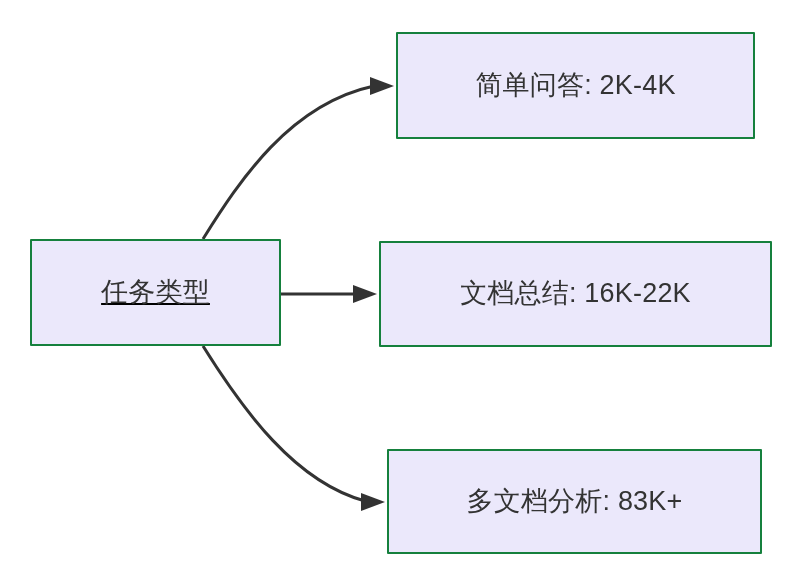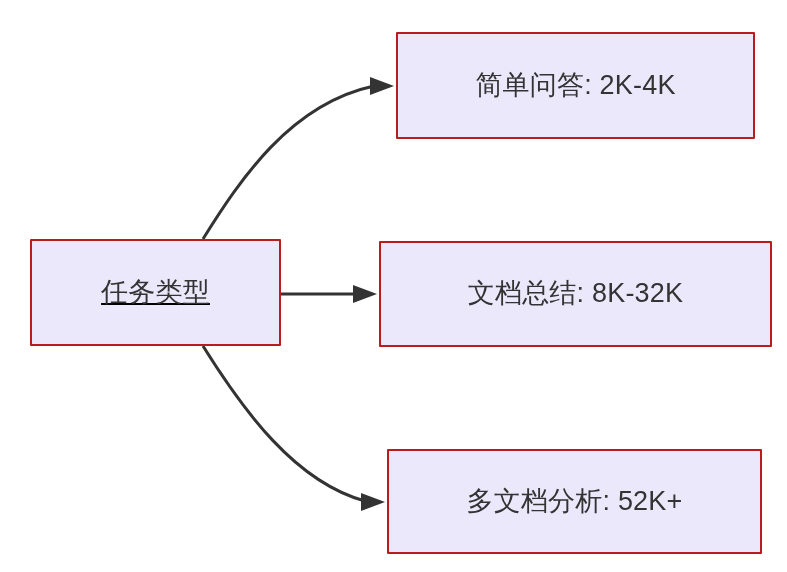--- a/index.html
+++ b/index.html
@@ -31,21 +31,21 @@
     stroke-width: 3;
   }
   .arrow-head {
     fill: #333333;
     stroke: none;
   }
   .node {
     position: absolute;
     box-sizing: border-box;
     background: #ebe8fb;
-    border: 2px solid #b91c1c;
+    border: 2px solid #15803d;
     border-radius: 1px;
     display: flex;
     align-items: center;
     justify-content: center;
   }
   .node-label {
     color: #333333;
     font-size: 27px;
     line-height: 1.25;
     white-space: nowrap;
@@ -99,20 +99,20 @@
 
   <div class="node" id="node-root">
     <span class="node-label">任务类型</span>
   </div>
 
   <div class="node" id="node-simple-qa">
     <span class="node-label">简单问答: 2K-4K</span>
   </div>
 
   <div class="node" id="node-doc-summary">
-    <span class="node-label">文档总结: 8K-32K</span>
+    <span class="node-label">文档总结: 16K-22K</span>
   </div>
 
   <div class="node" id="node-multi-doc">
-    <span class="node-label">多文档分析: 52K+</span>
+    <span class="node-label">多文档分析: 83K+</span>
   </div>
 
 </div>
 
 </body></html>

